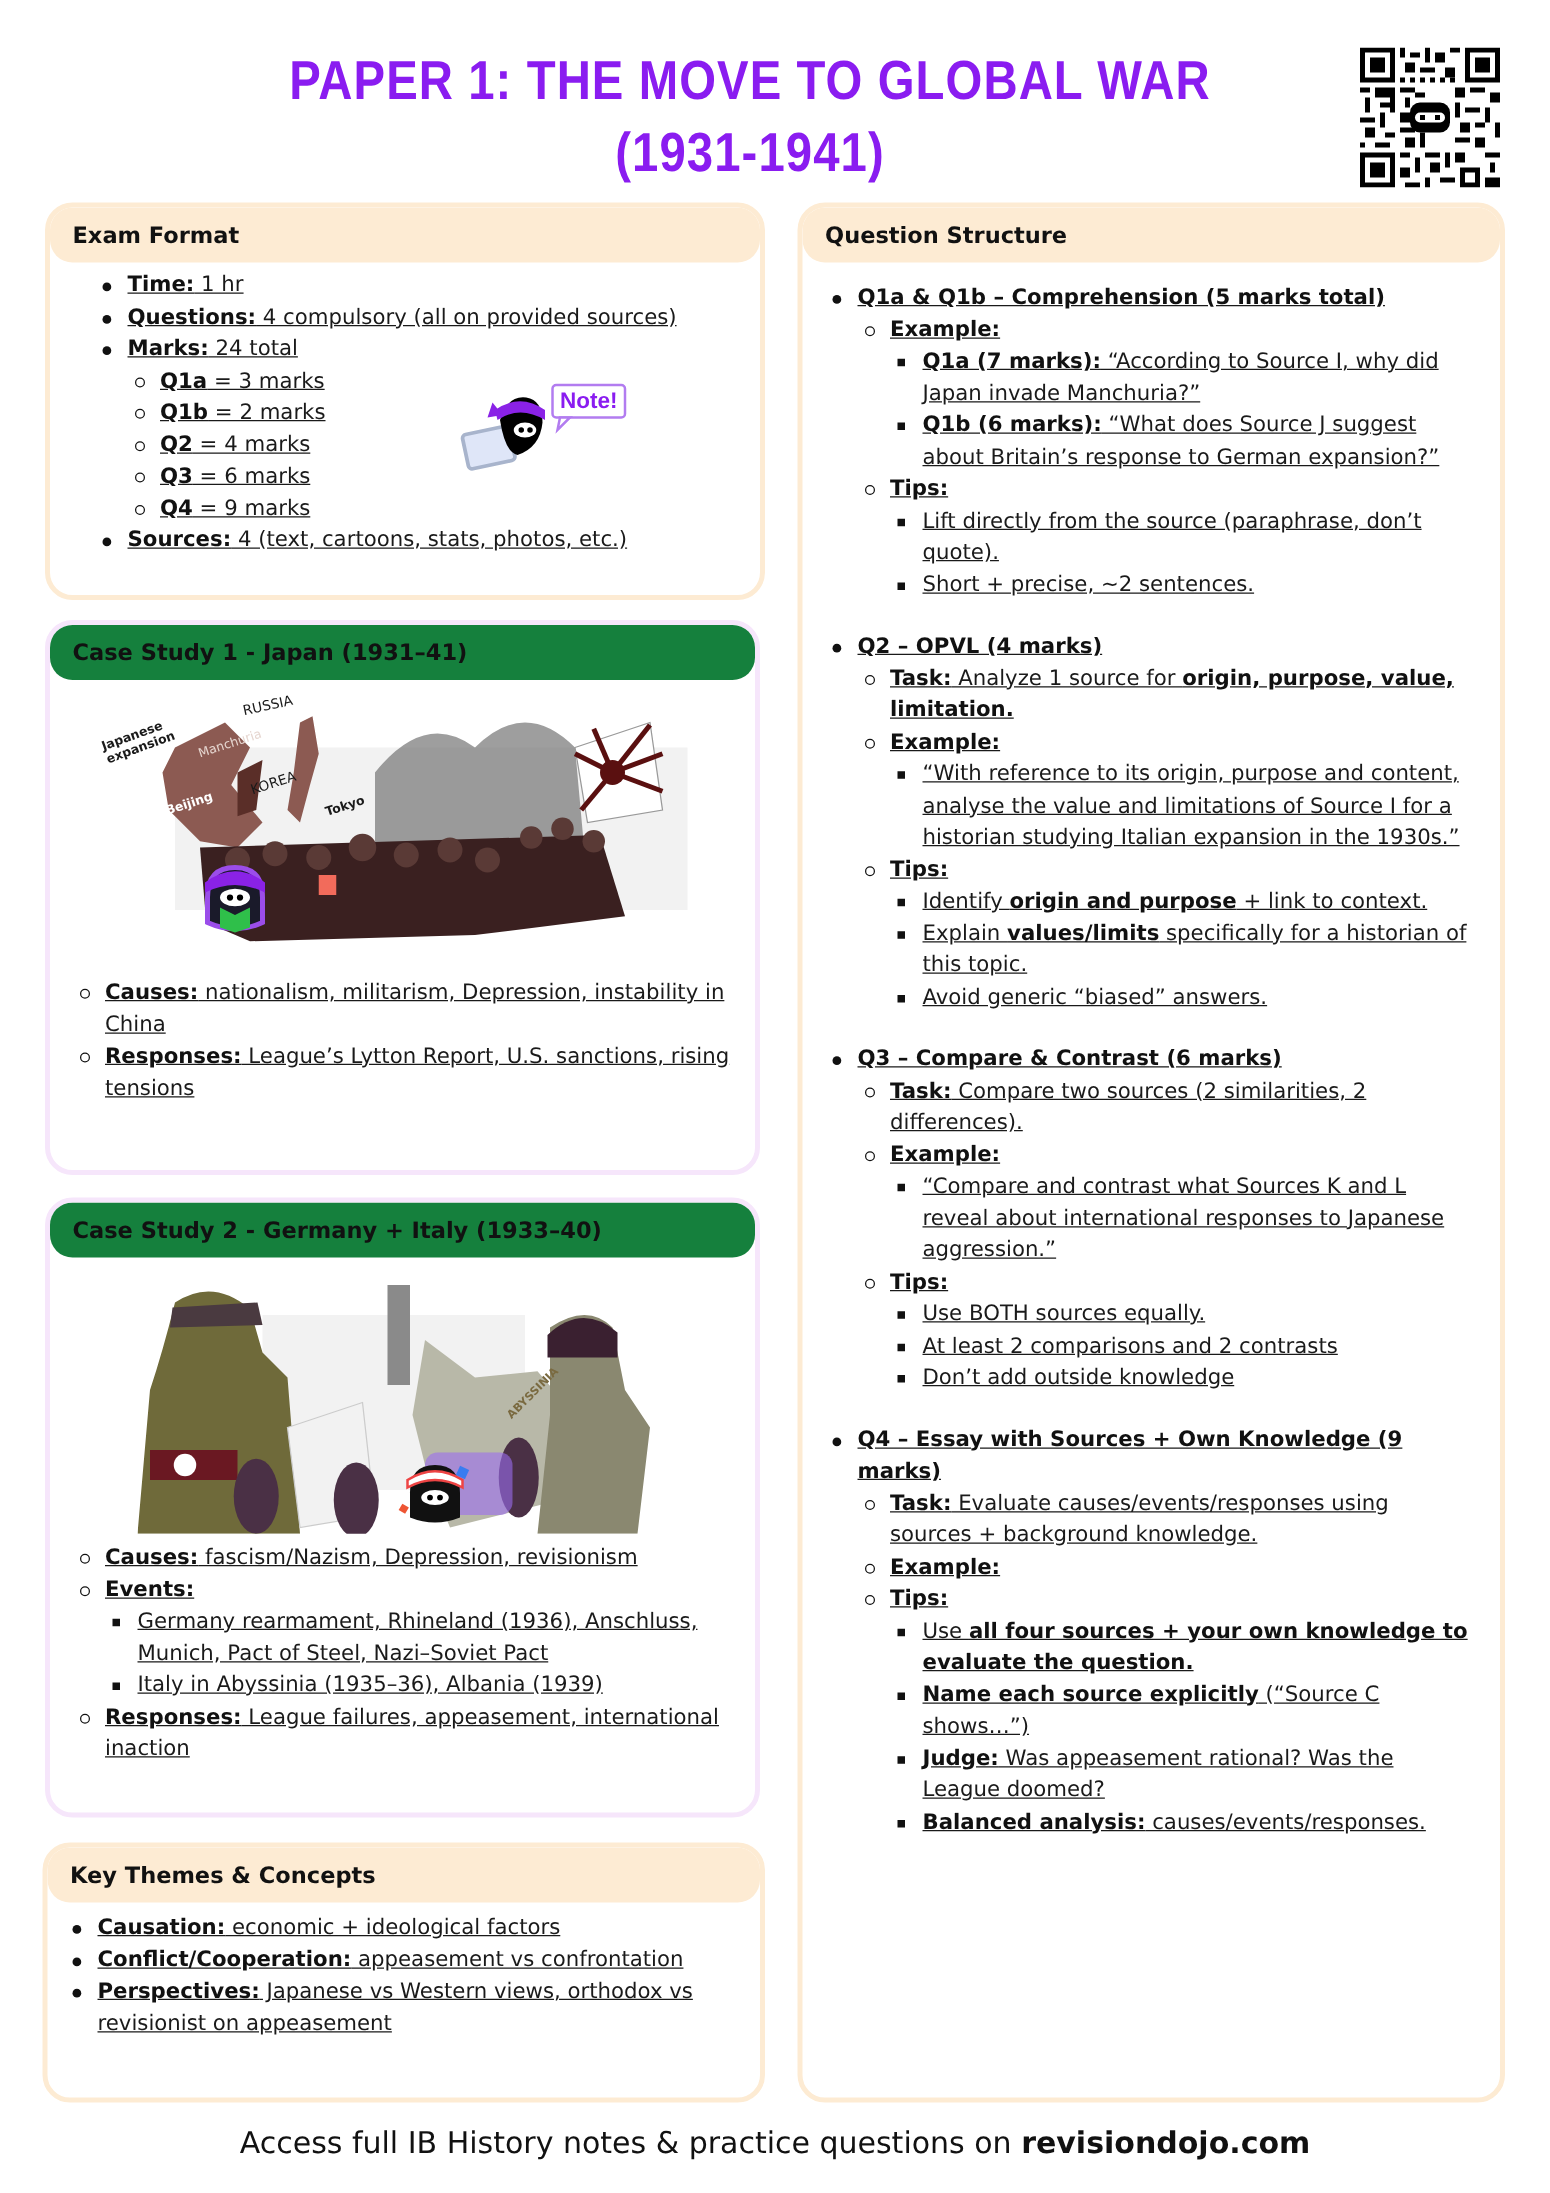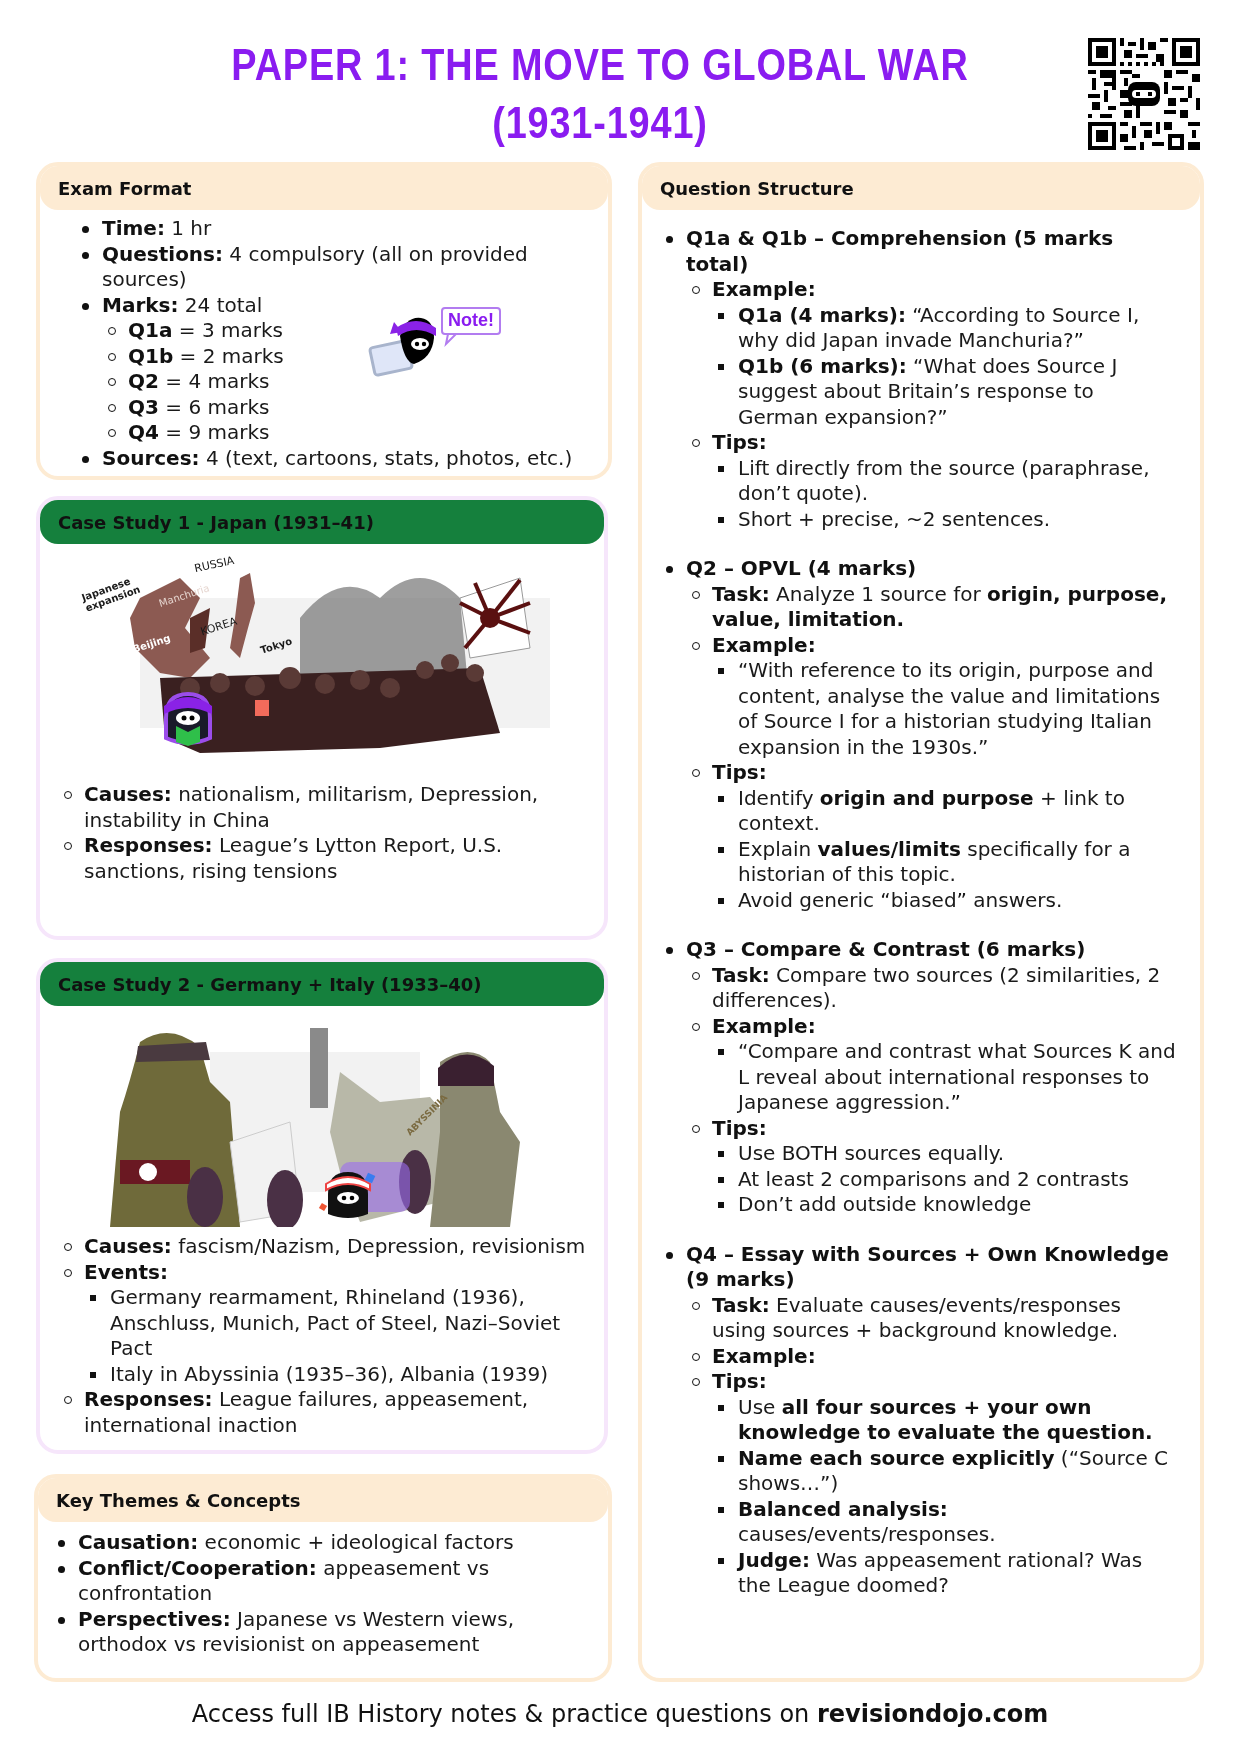--- a/index.html
+++ b/index.html
@@ -25,21 +25,21 @@
   .box.pink { border-color: #f6e6fb; }
   .box-head {
     height: 44px; padding: 0 18px; display: flex; align-items: center;
     font-family: "DejaVu Sans", sans-serif; font-weight: bold; font-size: 18px; color: #111;
     border-radius: 0 0 18px 18px;
   }
   .box.orange .box-head { background: #fdebd3; }
   .box.pink .box-head { background: #15803d; }
 
   ul { list-style: none; }
-  .txt { font-size: 20px; line-height: 25.5px; color: #1a1a1a; }
+  .txt { font-size: 17px; line-height: 25.5px; color: #1a1a1a; text-decoration: underline; }
   .txt b { font-weight: bold; color: #111; }
   .l1 > li, .l2 > li, .l3 > li { position: relative; }
   .l1 > li { padding-left: 26px; }
   .l1 > li::before { content: ""; position: absolute; left: 6px; top: 10px; width: 7px; height: 7px; border-radius: 50%; background: #111; }
   .l2 > li { padding-left: 26px; }
   .l2 > li::before { content: ""; position: absolute; left: 6px; top: 9px; width: 6px; height: 6px; border-radius: 50%; border: 1.5px solid #111; background: #fff; }
   .l3 > li { padding-left: 26px; }
   .l3 > li::before { content: ""; position: absolute; left: 6px; top: 10px; width: 6px; height: 6px; background: #111; }
 
   .img-area { position: absolute; }
@@ -281,21 +281,21 @@
 </div>
 
 <div class="box orange" style="left:638px; top:162px; width:566px; height:1520px;">
   <div class="box-head">Question Structure</div>
   <ul class="l1 txt" style="position:absolute; left:18px; top:60px; width:520px;">
 
     <li style="margin-bottom:24px;"><b>Q1a &amp; Q1b – Comprehension (5 marks total)</b>
       <ul class="l2">
         <li><b>Example:</b>
           <ul class="l3">
-            <li><b>Q1a (4 marks):</b><span> “According to Source I, why did Japan invade Manchuria?”</span></li>
+            <li><b>Q1a (7 marks):</b><span> “According to Source I, why did Japan invade Manchuria?”</span></li>
             <li><b>Q1b (6 marks):</b><span> “What does Source J suggest about Britain’s response to German expansion?”</span></li>
           </ul>
         </li>
         <li><b>Tips:</b>
           <ul class="l3">
             <li>Lift directly from the source (paraphrase, don’t quote).</li>
             <li>Short + precise, ~2 sentences.</li>
           </ul>
         </li>
       </ul>
@@ -339,22 +339,22 @@
 
     <li><b>Q4 – Essay with Sources + Own Knowledge (9 marks)</b>
       <ul class="l2">
         <li><b>Task:</b><span> Evaluate causes/events/responses using sources + background knowledge.</span></li>
         <li><b>Example:</b>
         </li>
         <li><b>Tips:</b>
           <ul class="l3">
             <li><span>Use </span><b>all four sources + your own knowledge to evaluate the question.</b></li>
             <li><b>Name each source explicitly</b><span> (“Source C shows…”)</span></li>
+            <li><b>Judge:</b><span> Was appeasement rational? Was the League doomed?</span></li>
             <li><b>Balanced analysis:</b><span> causes/events/responses.</span></li>
-            <li><b>Judge:</b><span> Was appeasement rational? Was the League doomed?</span></li>
           </ul>
         </li>
       </ul>
     </li>
   </ul>
 </div>
 
 <div class="footer">
   <span>Access full IB History notes &amp; practice questions on </span><b>revisiondojo.com</b>
 </div>

